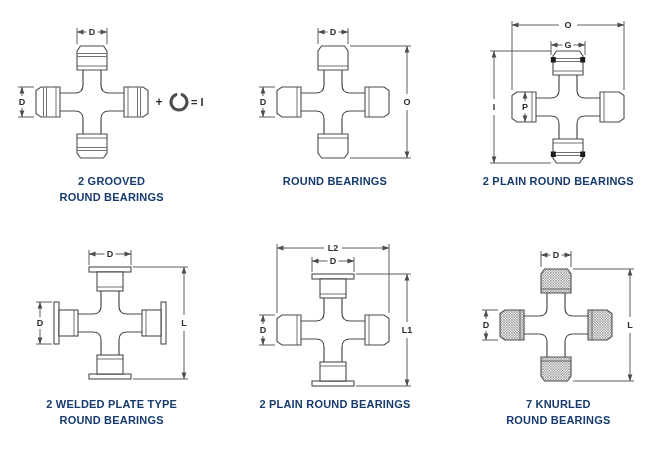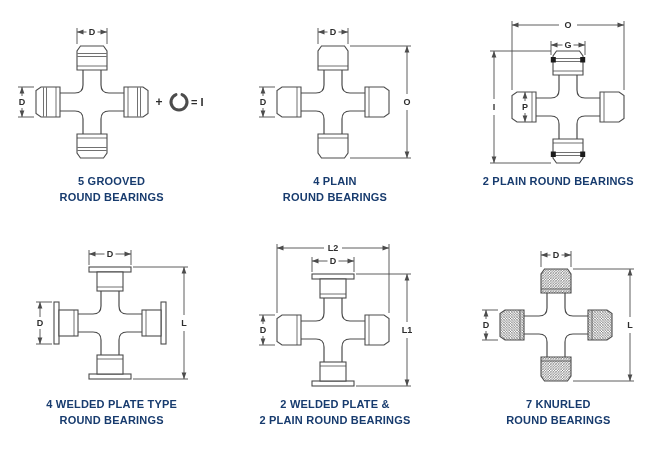--- a/index.html
+++ b/index.html
@@ -61,21 +61,21 @@
           <line x1="-70" y1="6" x2="-70" y2="15" stroke="#4c4c4c" stroke-width="0.9"></line>
           <polygon points="-70,-15 -72.4,-8.5 -67.6,-8.5" fill="#4c4c4c"></polygon>
           <polygon points="-70,15 -72.4,8.5 -67.6,8.5" fill="#4c4c4c"></polygon>
           <text x="-70" y="3" text-anchor="middle" font-size="9" font-weight="bold" fill="#2e2e2e" font-family="&quot;Liberation Sans&quot;, sans-serif">D</text>
           <text x="67" y="4" text-anchor="middle" font-size="12" font-weight="bold" fill="#2e2e2e" font-family="&quot;Liberation Sans&quot;, sans-serif">+</text>
           <path d="M 84 -7.4 A 8 8 0 1 0 90 -7.4" fill="none" stroke="#4c4c4c" stroke-width="3" stroke-linecap="round"></path>
           <text x="99" y="4" font-size="11" font-weight="bold" fill="#2e2e2e" font-family="&quot;Liberation Sans&quot;, sans-serif">= I</text>
         </g>
       </svg>
     <figcaption class="caption" style="color: rgb(23, 59, 110);">
-      <div>5 GROOVED</div>
+      <div>2 GROOVED</div>
       <div>ROUND BEARINGS</div>
     </figcaption>
   </figure>
 
   <figure class="cell">
     <svg class="fig" width="216" height="160" viewBox="-106 -90 216 160">
         <g>
           <path d="M -9 -36 L -9 -17 Q -9 -9 -17 -9 L -36 -9 L -36 9 L -17 9 Q -9 9 -9 17 L -9 36 L 9 36 L 9 17 Q 9 9 17 9 L 36 9 L 36 -9 L 17 -9 Q 9 -9 9 -17 L 9 -36 Z" fill="#fff" stroke="#4c4c4c" stroke-width="1.2" stroke-linejoin="round"></path>
           <g transform="rotate(0)">
             <path d="M -15 -32 L -15 -51 L -11.5 -56 L 11.5 -56 L 15 -51 L 15 -32 Z" fill="#fff" stroke="#4c4c4c" stroke-width="1.1"></path>
@@ -110,21 +110,20 @@
           <line x1="17" y1="-56" x2="78" y2="-56" stroke="#4c4c4c" stroke-width="0.9"></line>
           <line x1="17" y1="56" x2="78" y2="56" stroke="#4c4c4c" stroke-width="0.9"></line>
           <line x1="74" y1="-56" x2="74" y2="-8" stroke="#4c4c4c" stroke-width="0.9"></line>
           <line x1="74" y1="8" x2="74" y2="56" stroke="#4c4c4c" stroke-width="0.9"></line>
           <polygon points="74,-56 71.6,-49.5 76.4,-49.5" fill="#4c4c4c"></polygon>
           <polygon points="74,56 71.6,49.5 76.4,49.5" fill="#4c4c4c"></polygon>
           <text x="74" y="3" text-anchor="middle" font-size="9" font-weight="bold" fill="#2e2e2e" font-family="&quot;Liberation Sans&quot;, sans-serif">O</text>
         </g>
       </svg>
     <figcaption class="caption" style="color: rgb(23, 59, 110);">
-      <div>4 PLAIN</div>
       <div>ROUND BEARINGS</div>
     </figcaption>
   </figure>
 
   <figure class="cell">
     <svg class="fig" width="216" height="160" viewBox="-118 -95 216 160">
         <g>
           <path d="M -9 -36 L -9 -17 Q -9 -9 -17 -9 L -36 -9 L -36 9 L -17 9 Q -9 9 -9 17 L -9 36 L 9 36 L 9 17 Q 9 9 17 9 L 36 9 L 36 -9 L 17 -9 Q 9 -9 9 -17 L 9 -36 Z" fill="#fff" stroke="#4c4c4c" stroke-width="1.2" stroke-linejoin="round"></path>
           <g transform="rotate(0)">
             <path d="M -15 -32 L -15 -51 L -11.5 -56 L 11.5 -56 L 15 -51 L 15 -32 Z" fill="#fff" stroke="#4c4c4c" stroke-width="1.1"></path>
@@ -224,21 +223,21 @@
           <line x1="23" y1="-56" x2="78" y2="-56" stroke="#4c4c4c" stroke-width="0.9"></line>
           <line x1="23" y1="56" x2="78" y2="56" stroke="#4c4c4c" stroke-width="0.9"></line>
           <line x1="74" y1="-56" x2="74" y2="-8" stroke="#4c4c4c" stroke-width="0.9"></line>
           <line x1="74" y1="8" x2="74" y2="56" stroke="#4c4c4c" stroke-width="0.9"></line>
           <polygon points="74,-56 71.6,-49.5 76.4,-49.5" fill="#4c4c4c"></polygon>
           <polygon points="74,56 71.6,49.5 76.4,49.5" fill="#4c4c4c"></polygon>
           <text x="74" y="3" text-anchor="middle" font-size="9" font-weight="bold" fill="#2e2e2e" font-family="&quot;Liberation Sans&quot;, sans-serif">L</text>
         </g>
       </svg>
     <figcaption class="caption" style="color: rgb(23, 59, 110);">
-      <div>4 WELDED PLATE TYPE</div>
+      <div>2 WELDED PLATE TYPE</div>
       <div>ROUND BEARINGS</div>
     </figcaption>
   </figure>
 
   <figure class="cell">
     <svg class="fig" width="216" height="160" viewBox="-106 -95 216 160">
         <g>
           <path d="M -9 -36 L -9 -17 Q -9 -9 -17 -9 L -36 -9 L -36 9 L -17 9 Q -9 9 -9 17 L -9 36 L 9 36 L 9 17 Q 9 9 17 9 L 36 9 L 36 -9 L 17 -9 Q 9 -9 9 -17 L 9 -36 Z" fill="#fff" stroke="#4c4c4c" stroke-width="1.2" stroke-linejoin="round"></path>
           <g transform="rotate(0)">
             <rect x="-21" y="-56" width="42" height="5" fill="#fff" stroke="#4c4c4c" stroke-width="1.1"></rect>
@@ -282,21 +281,20 @@
           <line x1="23" y1="-56" x2="78" y2="-56" stroke="#4c4c4c" stroke-width="0.9"></line>
           <line x1="23" y1="56" x2="78" y2="56" stroke="#4c4c4c" stroke-width="0.9"></line>
           <line x1="74" y1="-56" x2="74" y2="-8" stroke="#4c4c4c" stroke-width="0.9"></line>
           <line x1="74" y1="8" x2="74" y2="56" stroke="#4c4c4c" stroke-width="0.9"></line>
           <polygon points="74,-56 71.6,-49.5 76.4,-49.5" fill="#4c4c4c"></polygon>
           <polygon points="74,56 71.6,49.5 76.4,49.5" fill="#4c4c4c"></polygon>
           <text x="74" y="3" text-anchor="middle" font-size="9" font-weight="bold" fill="#2e2e2e" font-family="&quot;Liberation Sans&quot;, sans-serif">L1</text>
         </g>
       </svg>
     <figcaption class="caption" style="color: rgb(23, 59, 110);">
-      <div>2 WELDED PLATE &amp;</div>
       <div>2 PLAIN ROUND BEARINGS</div>
     </figcaption>
   </figure>
 
   <figure class="cell">
     <svg class="fig" width="216" height="160" viewBox="-106 -90 216 160">
         <defs>
           <pattern id="kp-knurled4" width="2.6" height="2.6" patternUnits="userSpaceOnUse">
             <rect width="2.6" height="2.6" fill="#fff"></rect>
             <path d="M0 2.6 L2.6 0" stroke="#4c4c4c" stroke-width="0.55"></path>

